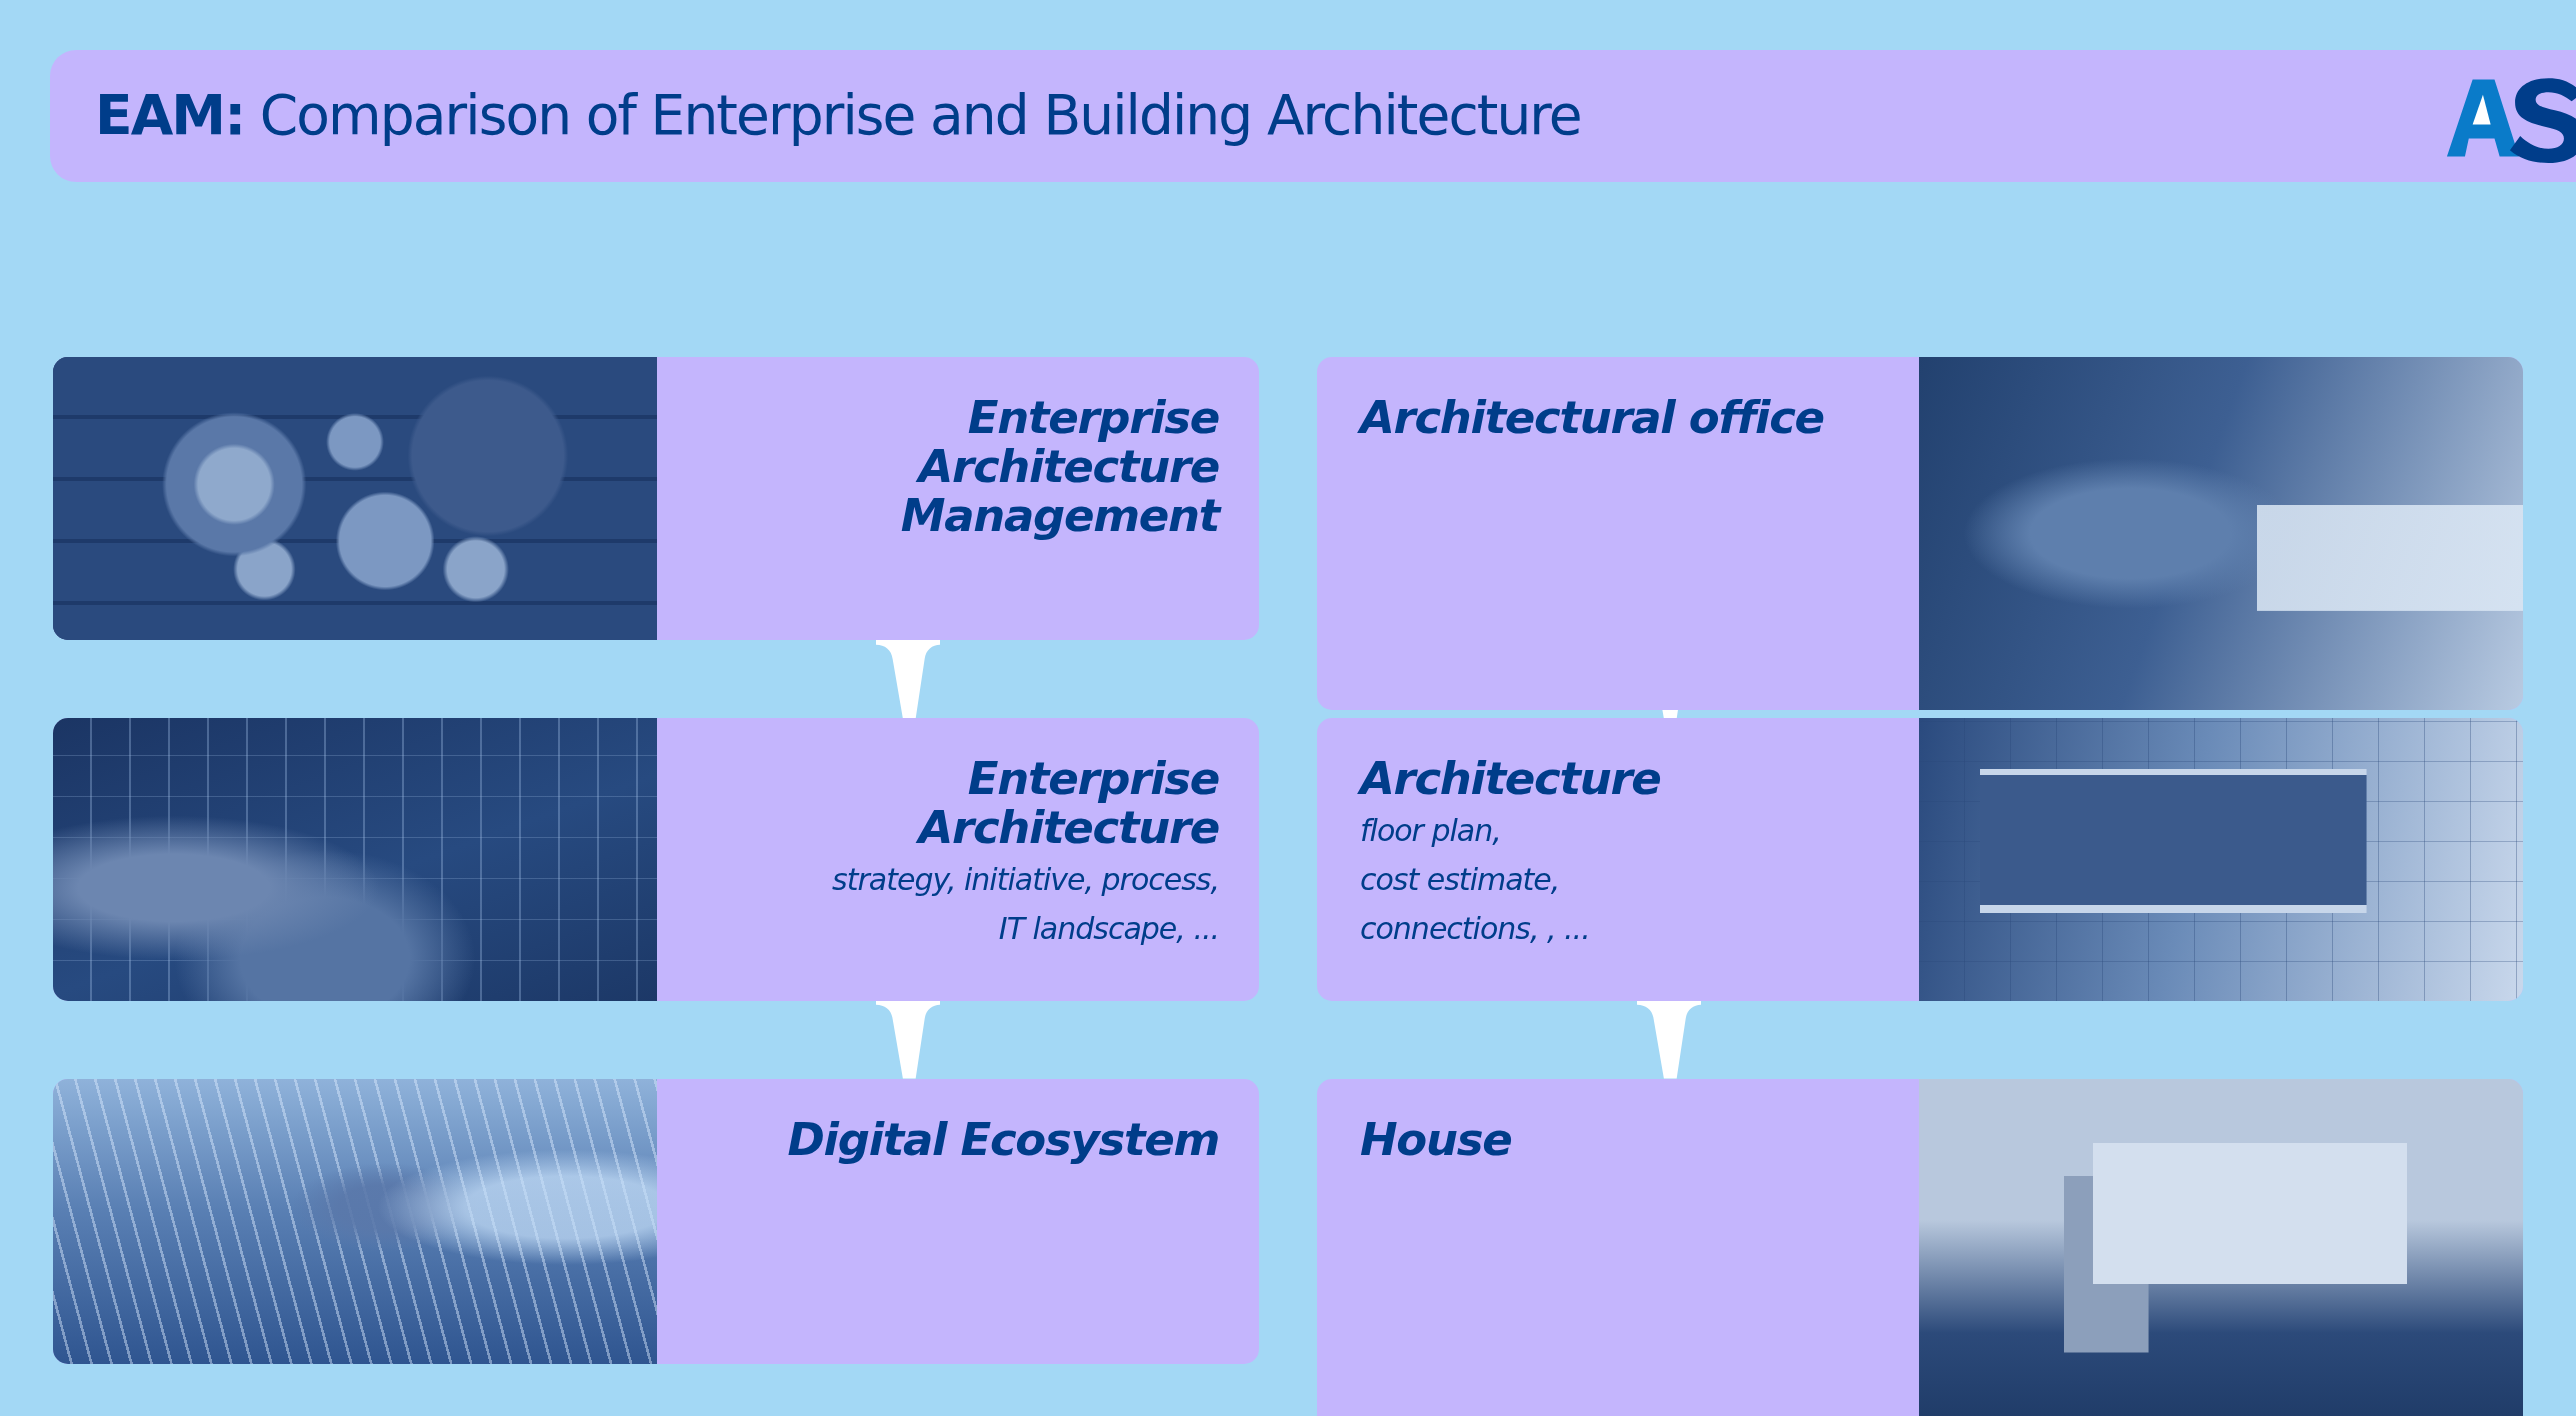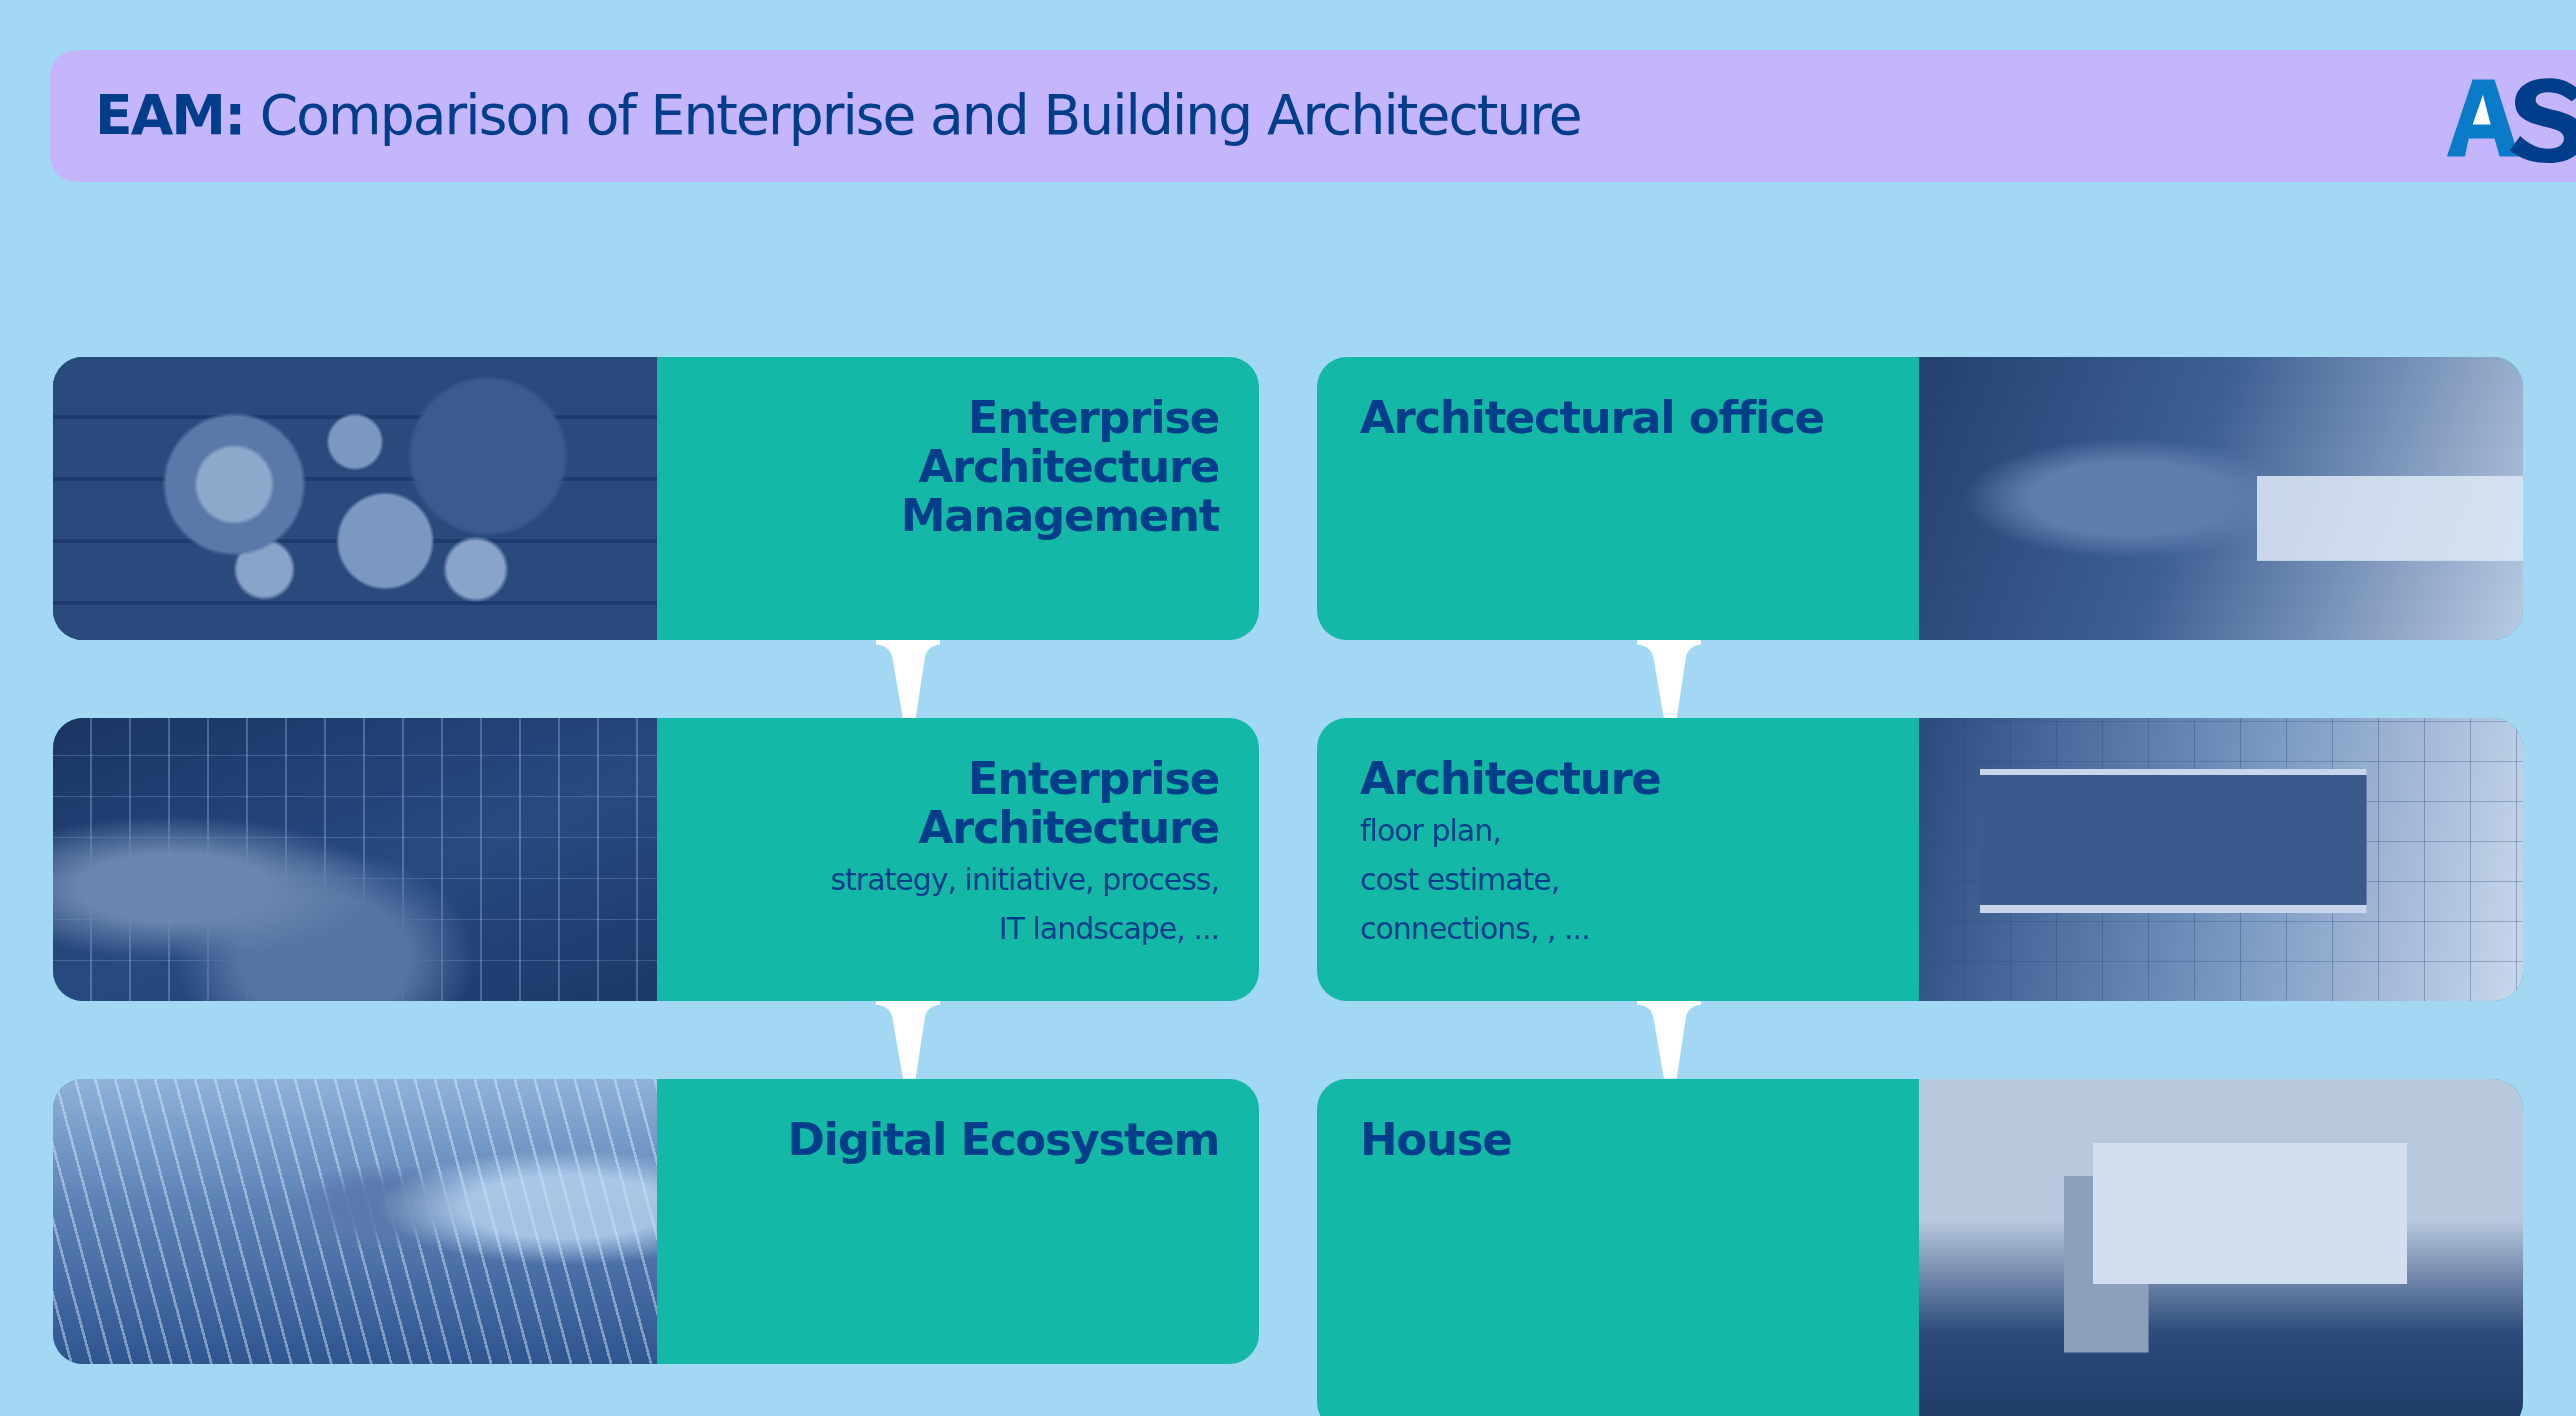--- a/index.html
+++ b/index.html
@@ -15,21 +15,21 @@
   }
   .header-title {
     position:absolute; left:45px; top:30px; font-size:55px; line-height:71px;
     white-space:nowrap; letter-spacing:-1.9px; color:#003d8a;
   }
   .header-title .bold { font-weight:bold; }
   .logo {
     position:absolute; right:36px; top:23px; height:90px; width:155px;
   }
   .card {
-    position:absolute; background:#14b8a6; border-radius:30px; overflow:hidden;
+    position:absolute; background:#c4b5fd; border-radius:15px; overflow:hidden;font-style:italic;
   }
   .img {
     position:absolute; top:0; bottom:0;
   }
   .txt {
     position:absolute; top:0; bottom:0; box-sizing:border-box;
   }
   .left .txt { left:604px; right:0; text-align:right; padding:36px 40px 0 0; }
   .right .txt { left:0; right:604px; text-align:left; padding:36px 0 0 43px; }
   .left .img { left:0; width:604px; }
@@ -90,21 +90,21 @@
   </div>
 </div>
 
 <div class="card left" style="left:53px; top:1079px; width:1206px; height:285px;">
   <div class="img" style="background:radial-gradient(ellipse at 85% 45%, rgba(200,225,250,0.7) 0 14%, transparent 26%), radial-gradient(ellipse at 55% 45%, rgba(90,120,170,0.9) 0 10%, transparent 20%), repeating-linear-gradient(75deg, transparent 0 16.7px, rgba(220,235,255,0.45) 16.7px 19.3px), linear-gradient(180deg, #8fb2da 0%, #5a80b4 45%, #2f5590 100%);"></div>
   <div class="txt">
     <div class="h">Digital Ecosystem</div>
   </div>
 </div>
 
-<div class="card right" style="left:1317px; top:357px; width:1206px; height:283px;">
+<div class="card right" style="left:1317px; top:357px; width:1206px; height:353px;">
   <div class="img" style="background:linear-gradient(90deg, transparent 0 56%, rgba(220,232,245,0.85) 56% 100%) no-repeat 0 60%/100% 30%, radial-gradient(ellipse at 35% 50%, #5e7fad 0 18%, transparent 30%), linear-gradient(110deg, #22416f 0%, #3d5f92 45%, #b9cbe2 100%);"></div>
   <div class="txt">
     <div class="h">Architectural office</div>
   </div>
 </div>
 
 <div class="card right" style="left:1317px; top:718px; width:1206px; height:283px;">
   <div class="img" style="background:linear-gradient(180deg, transparent 0 18%, #c7d6ea 18% 20%, #3b5a8c 20% 66%, #c7d6ea 66% 69%, transparent 69%) no-repeat 28% 0/64% 100%, repeating-linear-gradient(90deg, transparent 0 45px, rgba(40,70,120,0.35) 45px 46px), repeating-linear-gradient(0deg, transparent 0 39px, rgba(40,70,120,0.3) 39px 40px), linear-gradient(100deg, #2a4a7e 0%, #6a8bb8 45%, #c9d8ec 100%);"></div>
   <div class="txt">
     <div class="h">Architecture</div>

